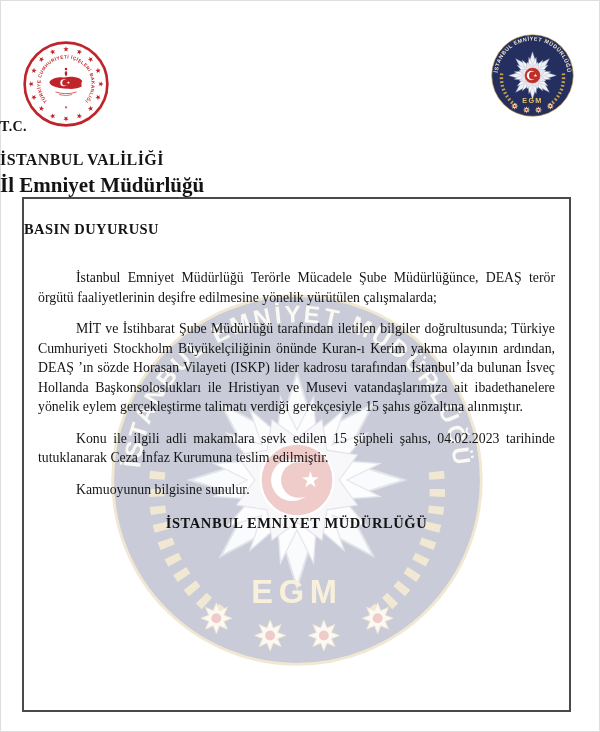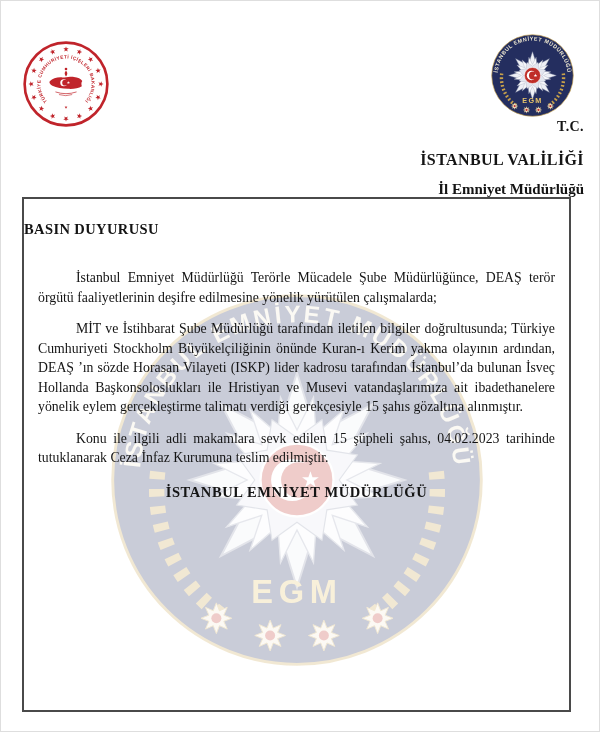--- a/index.html
+++ b/index.html
@@ -4,24 +4,24 @@
 <style>
   html,body{margin:0;padding:0}
   body{
     width:600px;height:732px;position:relative;overflow:hidden;
     background:#ffffff;color:#141414;
     font-family:"Liberation Serif","DejaVu Serif",serif;
   }
   .frame{position:absolute;inset:0;border:1px solid #dedede;pointer-events:none}
   .logo-ministry{position:absolute;left:22px;top:40px;width:88px;height:88px}
   .logo-egm{position:absolute;left:490px;top:33px;width:85px;height:85px}
-  .titles{position:absolute;left:0;right:16px;top:118px;text-align:right;font-weight:bold;line-height:1.25}
+  .titles{position:absolute;left:0;right:4px;top:118px;text-align:left;font-weight:bold;line-height:1.25}
   .t1{font-size:14px;letter-spacing:.4px}
   .t2{font-size:16px;margin-top:14px;letter-spacing:.4px}
-  .t3{font-size:15px;margin-top:10px}
+  .t3{font-size:21px;margin-top:2px}
   .watermark{position:absolute;left:105px;top:288px;width:384px;height:384px;opacity:.24}
   .pressbox{
     position:absolute;left:22px;top:197px;width:549px;height:515px;
     border:2px solid #4a4a4a;background:transparent;box-sizing:border-box;
   }
   .press-title{margin-top:22px;text-align:left;font-weight:bold;font-size:14.5px;letter-spacing:.4px}
   .paras{margin:30px 14px 8px}
   .paras p{margin:0 0 12px;font-size:13.8px;line-height:19.5px;text-align:justify;text-indent:38px}
   .signature{margin-top:16px;text-align:center;font-weight:bold;font-size:14.5px;letter-spacing:.6px}
   svg{display:block}
@@ -117,15 +117,16 @@
 <svg class="watermark" viewBox="0 0 200 200" xmlns="http://www.w3.org/2000/svg" xmlns:xlink="http://www.w3.org/1999/xlink" role="img">
   <use href="#egm-emblem" xlink:href="#egm-emblem"></use>
 </svg>
 
 <div class="pressbox">
   <div class="press-title">BASIN DUYURUSU</div>
   <div class="paras">
       <p>İstanbul Emniyet Müdürlüğü Terörle Mücadele Şube Müdürlüğünce, DEAŞ terör örgütü faaliyetlerinin deşifre edilmesine yönelik yürütülen çalışmalarda;</p>
       <p>MİT ve İstihbarat Şube Müdürlüğü tarafından iletilen bilgiler doğrultusunda; Türkiye Cumhuriyeti Stockholm Büyükelçiliğinin önünde Kuran-ı Kerim yakma olayının ardından, DEAŞ ’ın sözde Horasan Vilayeti (ISKP) lider kadrosu tarafından İstanbul’da bulunan İsveç Hollanda Başkonsoloslukları ile Hristiyan ve Musevi vatandaşlarımıza ait ibadethanelere yönelik eylem gerçekleştirme talimatı verdiği gerekçesiyle 15 şahıs gözaltına alınmıştır.</p>
       <p>Konu ile ilgili adli makamlara sevk edilen 15 şüpheli şahıs, 04.02.2023 tarihinde tutuklanarak Ceza İnfaz Kurumuna teslim edilmiştir.</p>
+      <p>Kamuoyunun bilgisine sunulur.</p>
     </div>
   <div class="signature">İSTANBUL EMNİYET MÜDÜRLÜĞÜ</div>
 </div>
 
 </body></html>

